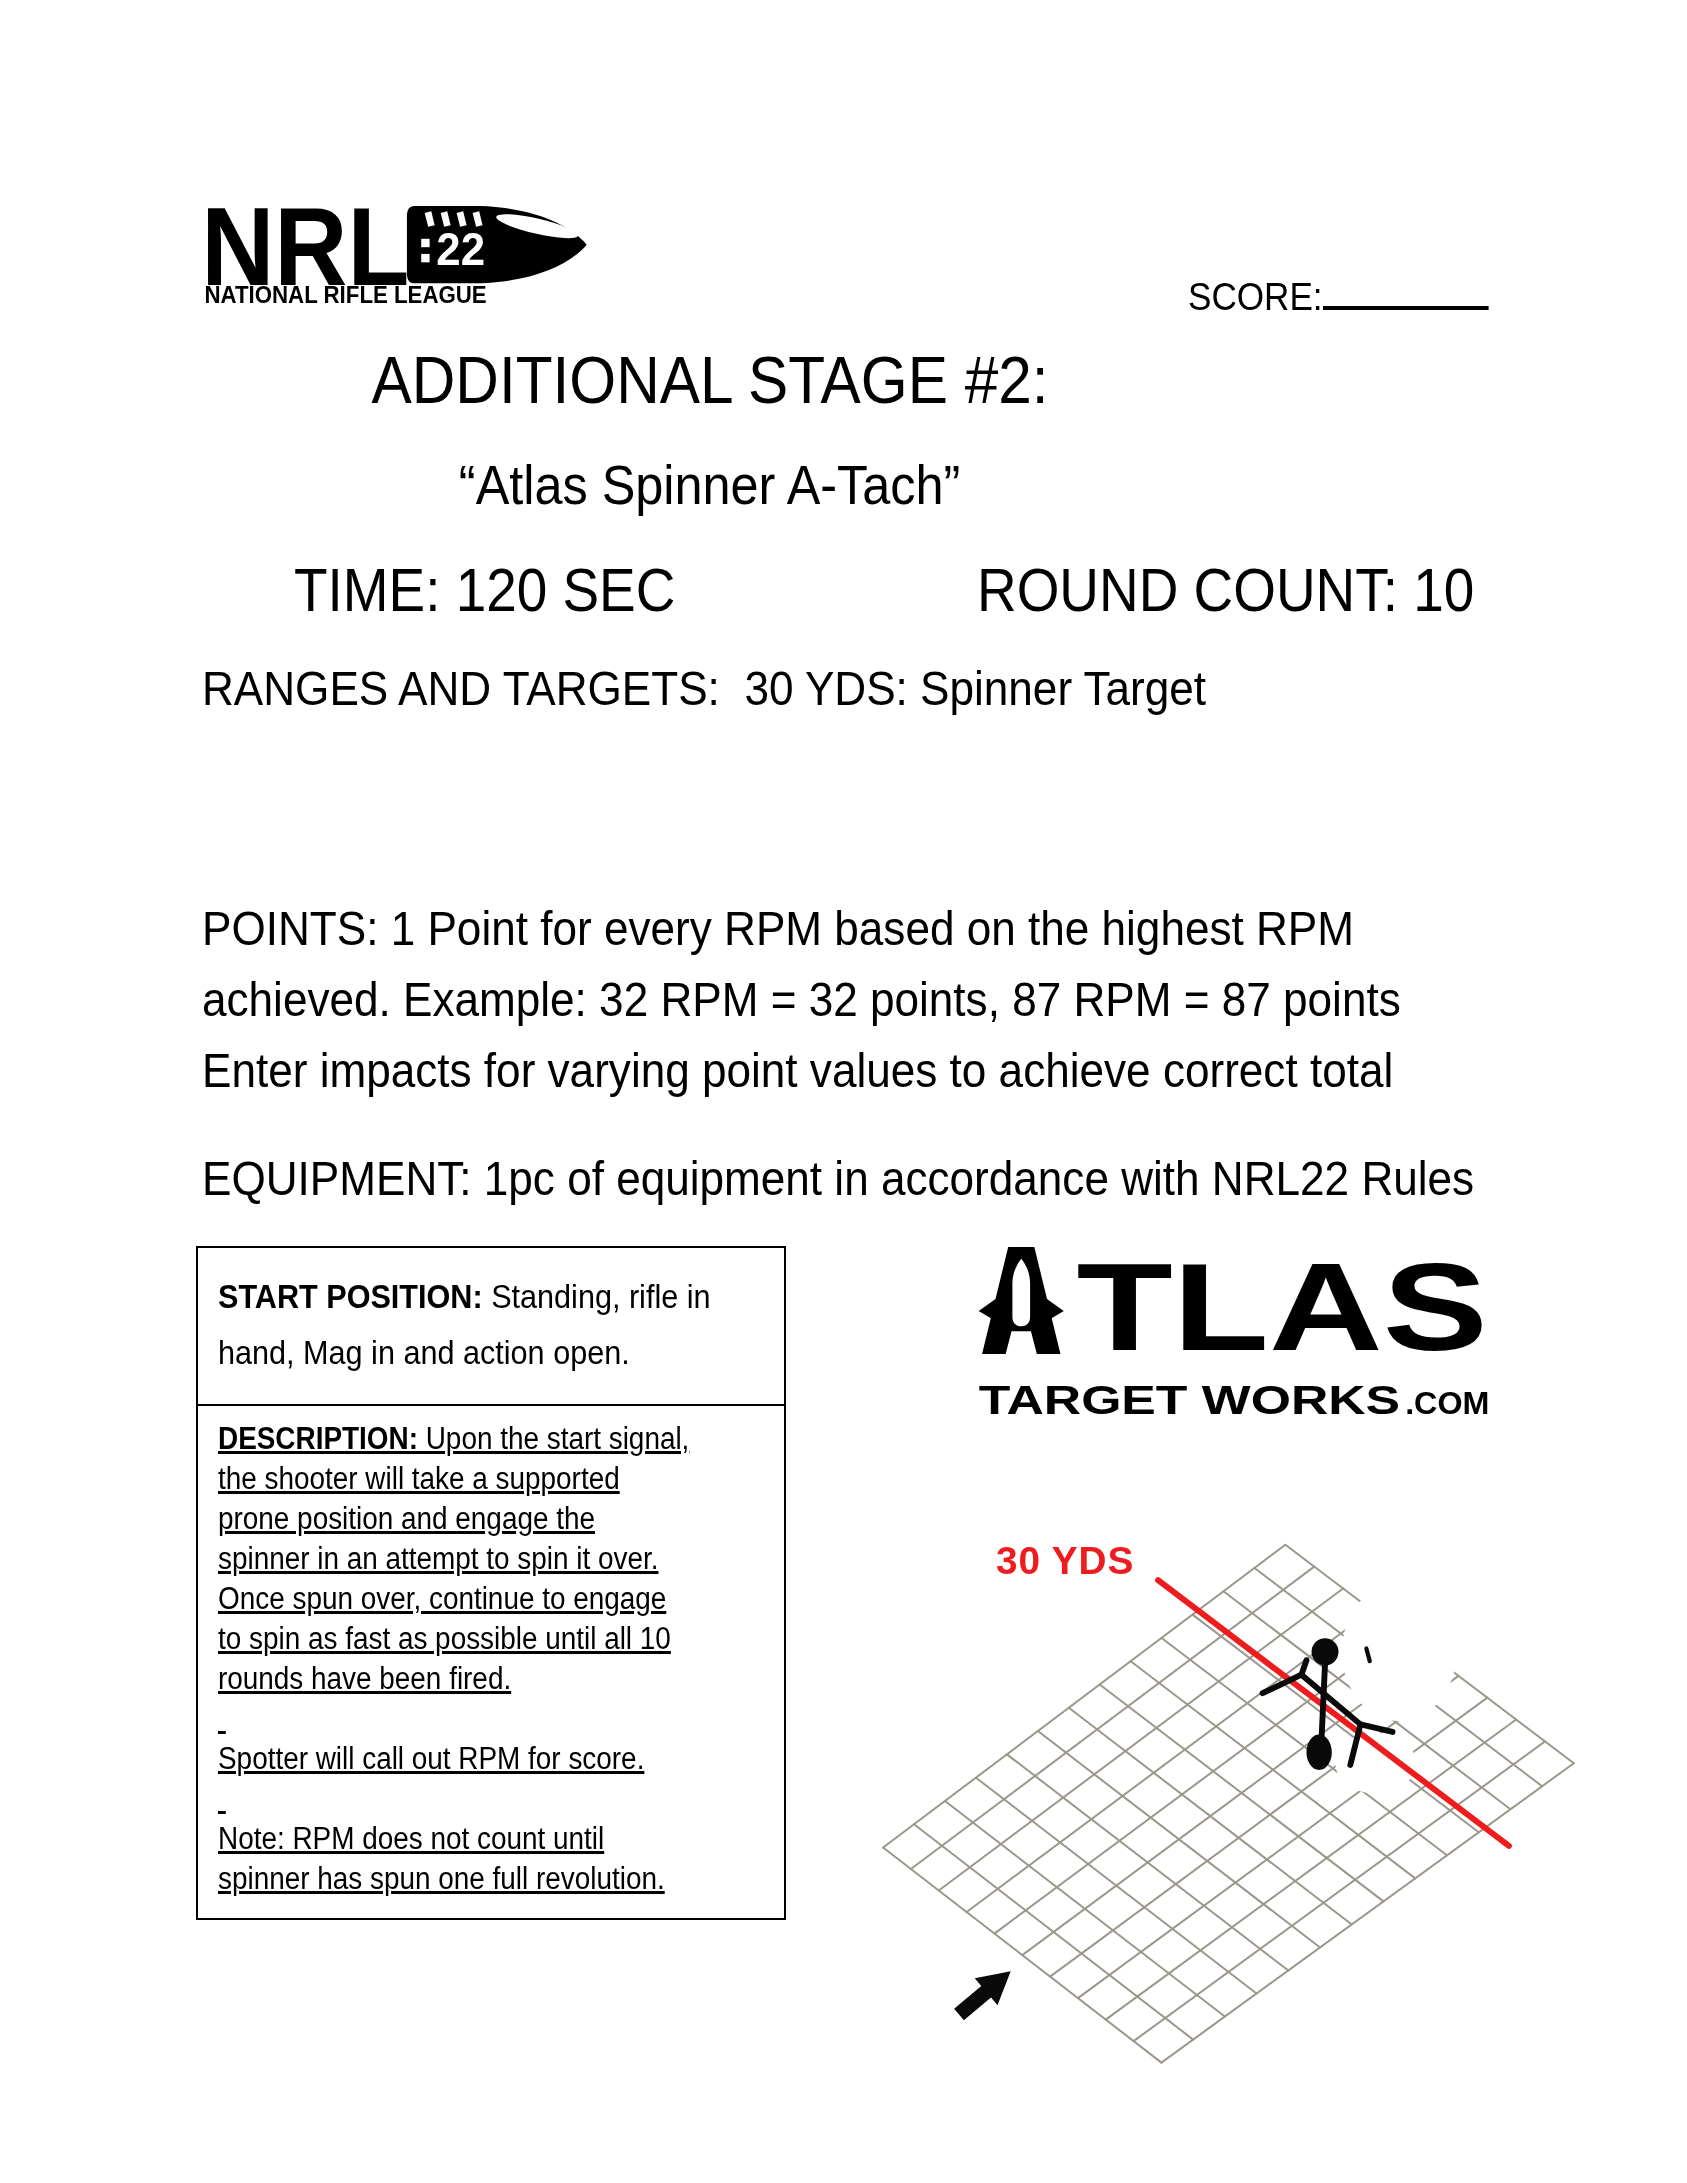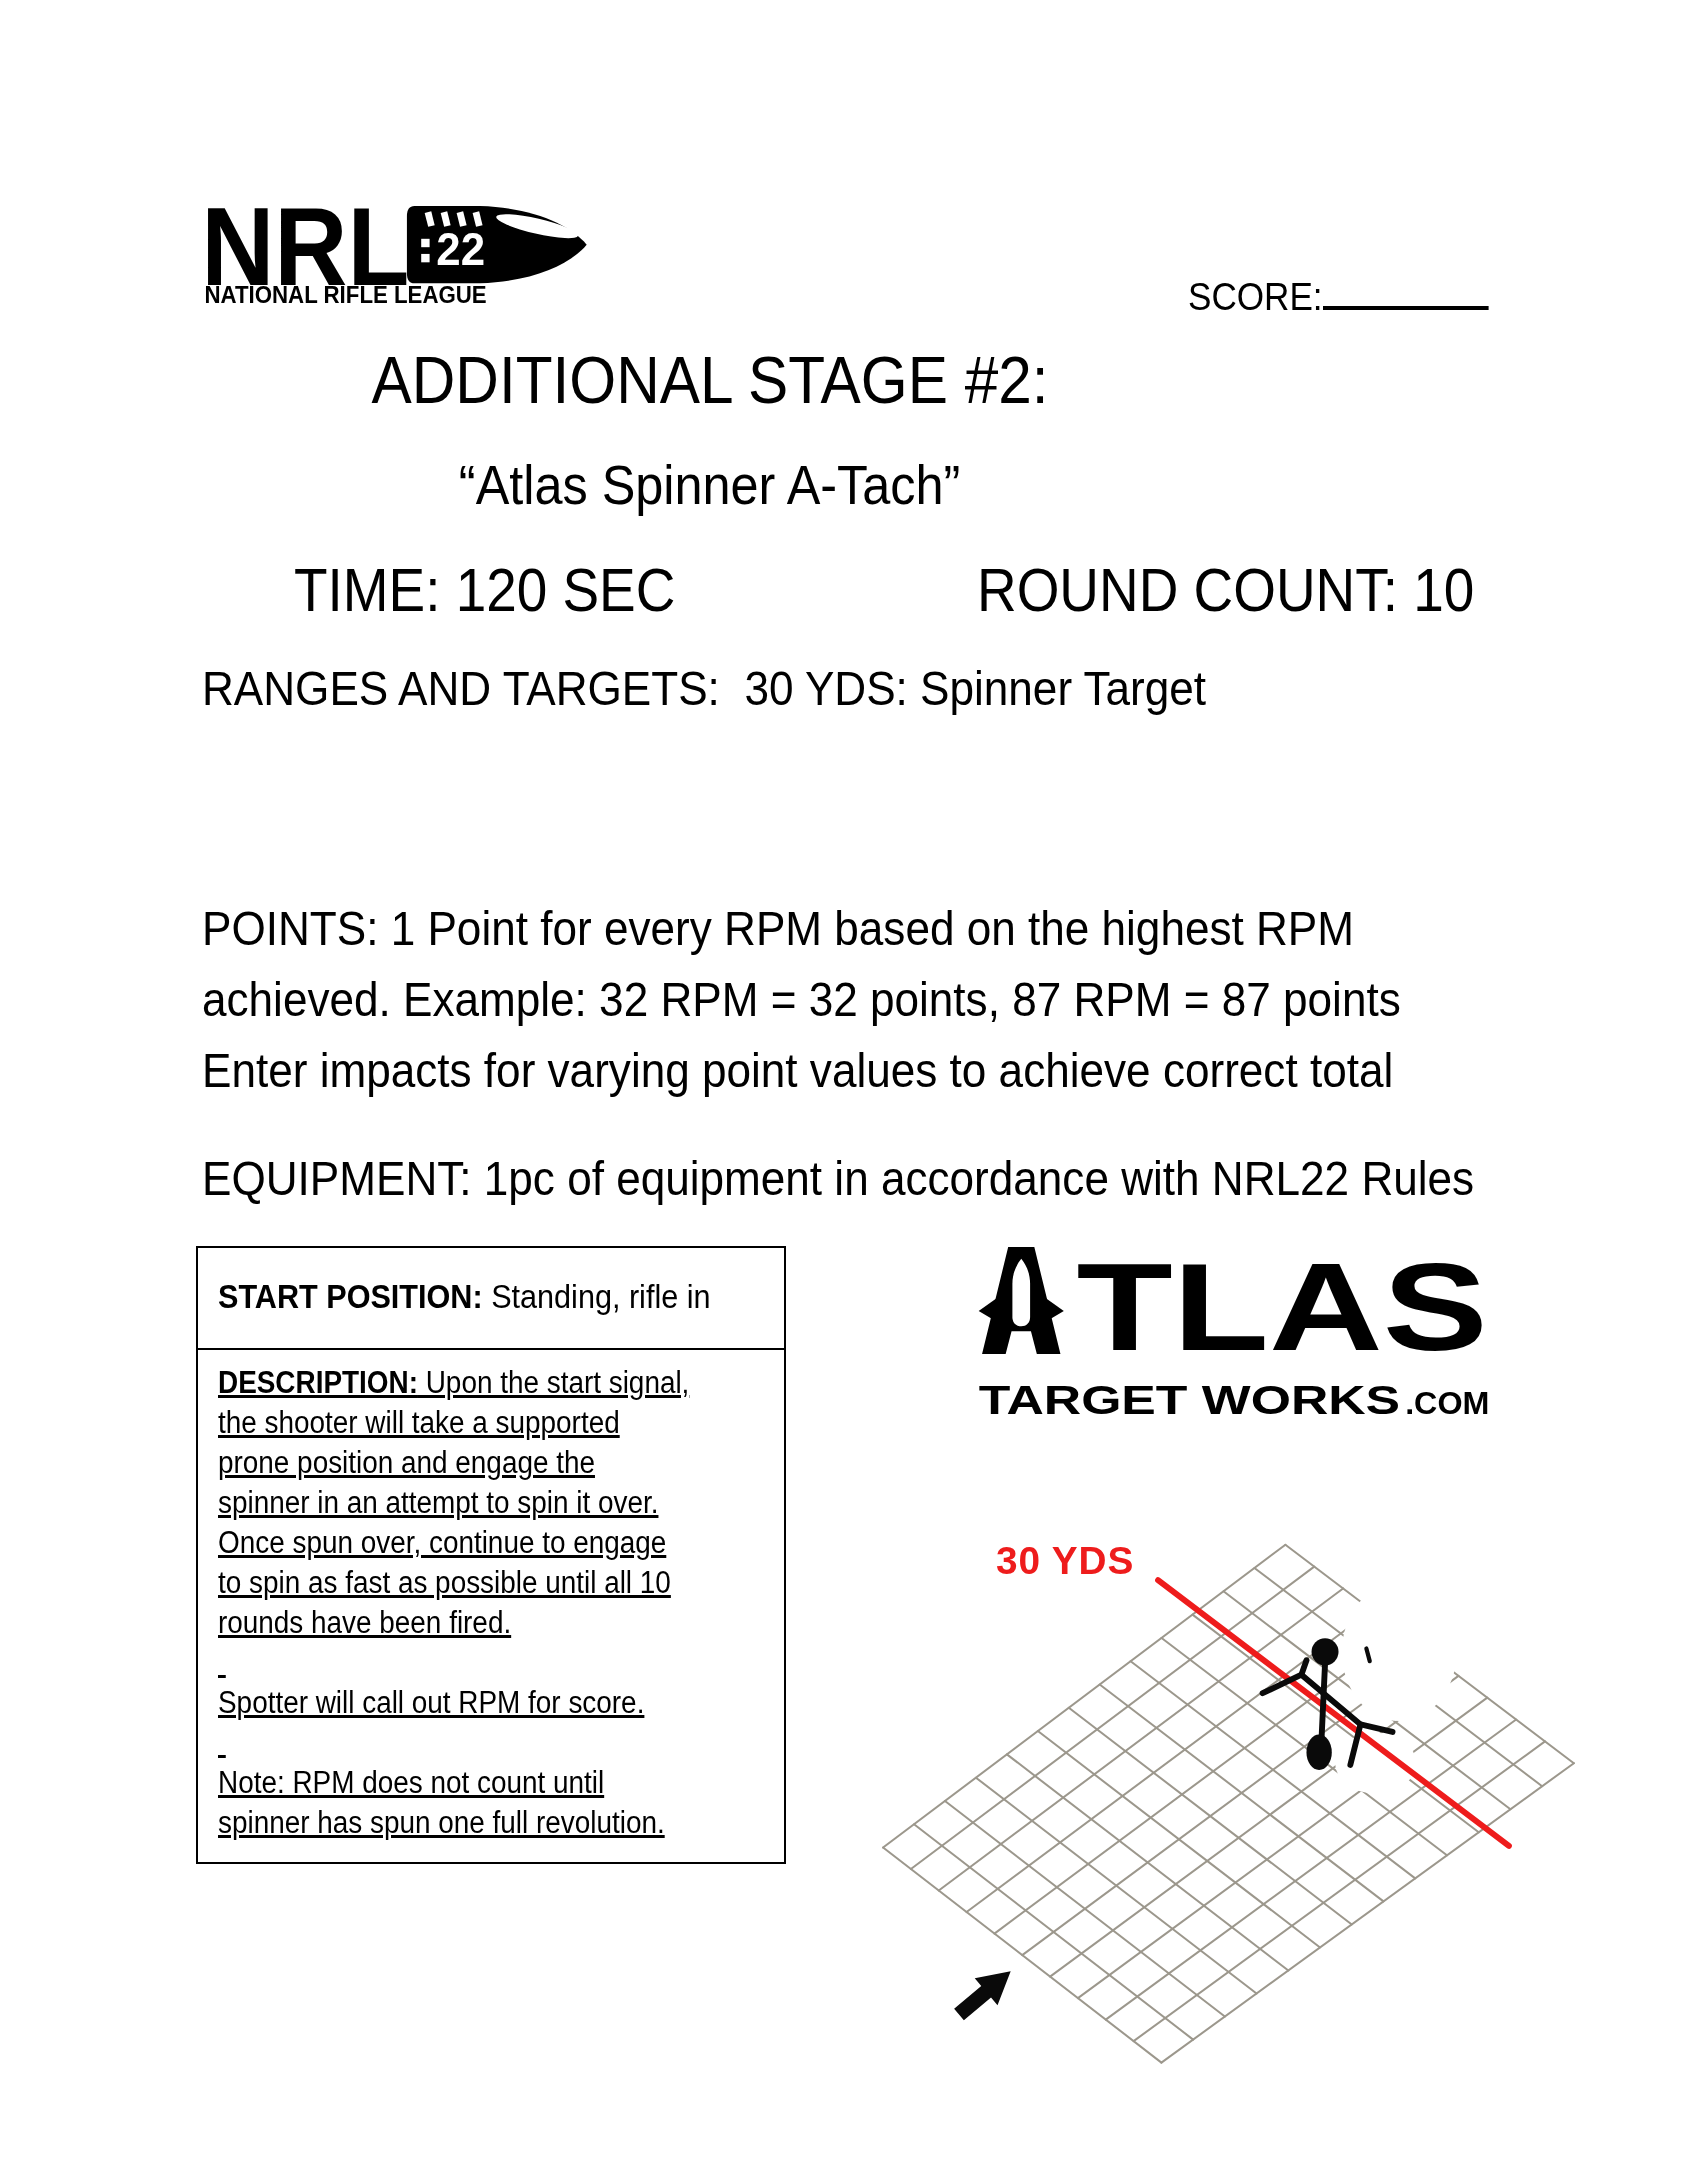--- a/index.html
+++ b/index.html
@@ -74,20 +74,23 @@
 <div class="abs points">
     <div class="line">POINTS: 1 Point for every RPM based on the highest RPM</div>
     <div class="line">achieved. Example: 32 RPM = 32 points, 87 RPM = 87 points</div>
     <div class="line">Enter impacts for varying point values to achieve correct total</div>
   </div>
 <div class="cx equipment">EQUIPMENT: 1pc of equipment in accordance with NRL22 Rules</div>
 
 <div class="abs stage-box">
   <div class="cell cell1">
     <div class="line"><b class="lead">START POSITION:</b><span> Standing, rifle in</span></div>
+    <div>
+        <div class="line">hand, Mag in and action open.</div>
+      </div>
   </div>
   <div class="cell cell2">
     <div class="line"><b class="lead">DESCRIPTION:</b><span> Upon the start signal,</span></div>
     <div>
         <div class="line">the shooter will take a supported</div>
         <div class="line">prone position and engage the</div>
         <div class="line">spinner in an attempt to spin it over.</div>
         <div class="line">Once spun over, continue to engage</div>
         <div class="line">to spin as fast as possible until all 10</div>
         <div class="line">rounds have been fired.</div>

